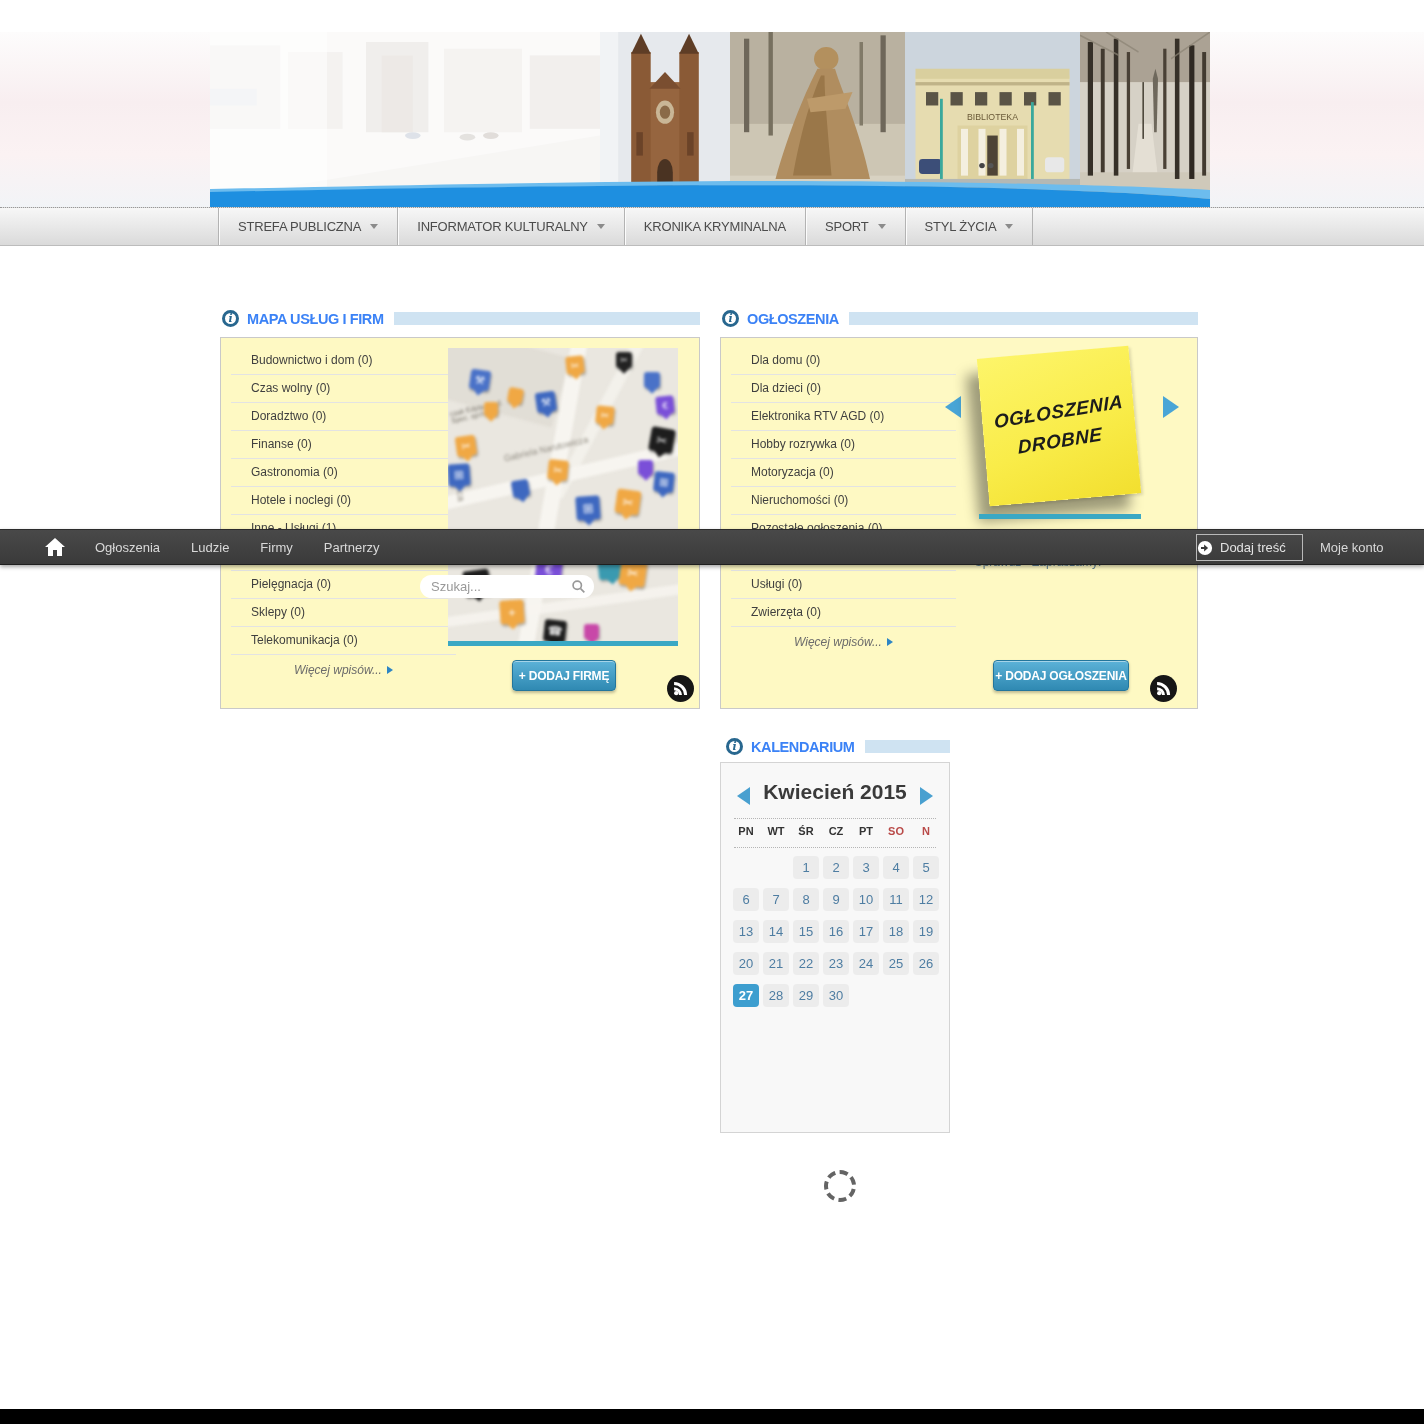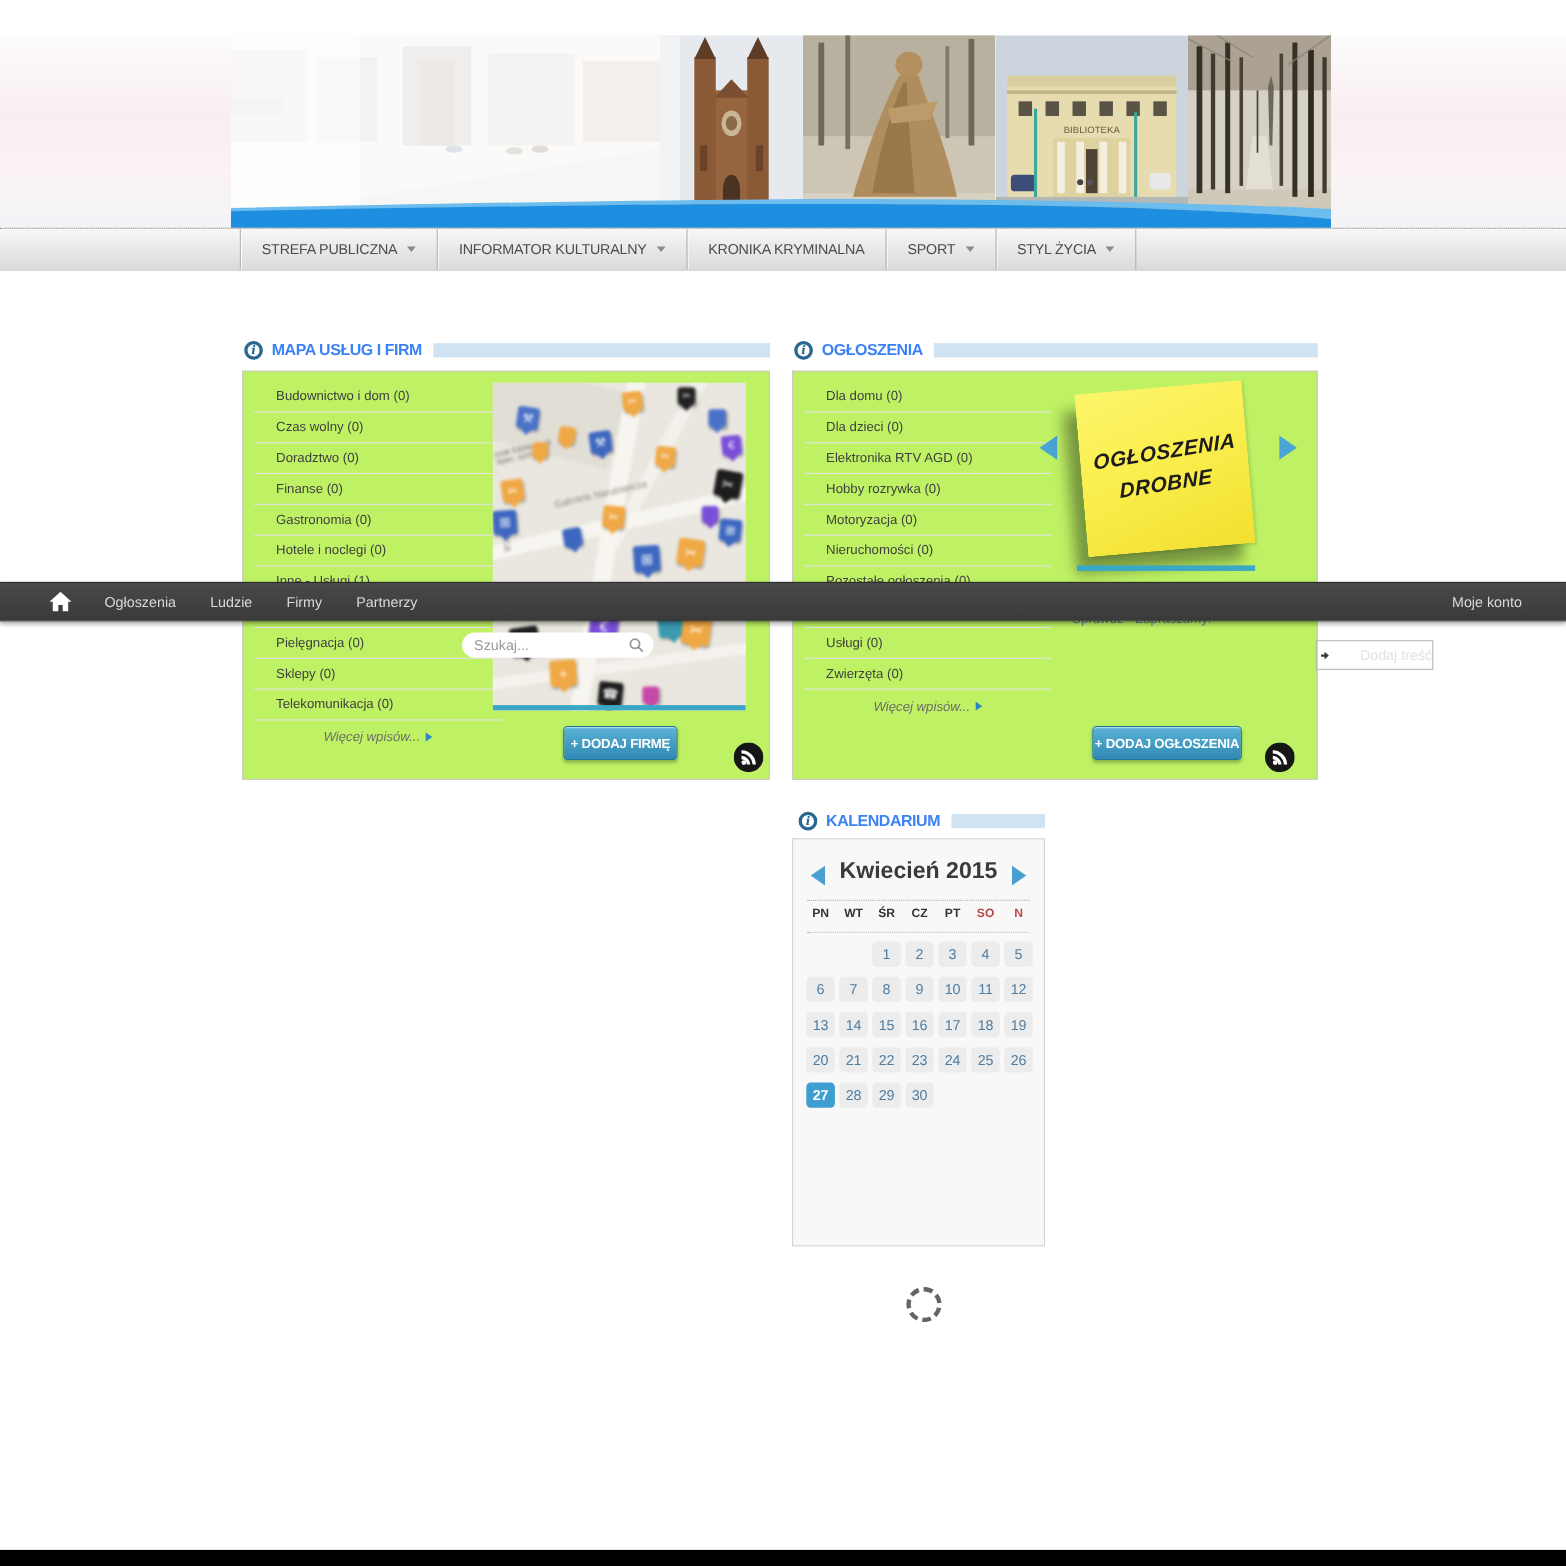--- a/index.html
+++ b/index.html
@@ -32,21 +32,21 @@
   
   .sec-head { position:absolute; height:19px; display:flex; align-items:center; }
   .info-icon { width:17px; height:17px; border-radius:50%; border:3px solid #28678f; background:#fff;
     color:#28678f; font-family:"DejaVu Serif", serif; font-style:italic; font-weight:bold; font-size:11px;
     display:flex; align-items:center; justify-content:center; flex:0 0 auto; }
   .sec-title { font-size:14.5px; font-weight:bold; color:#3b82f6; letter-spacing:-0.4px; margin-left:8px;
     white-space:nowrap; }
   .sec-bar { flex:1; height:13px; background:#cfe3f2; margin-left:10px; }
 
   
-  .panel { position:absolute; background:#bef264; border:1px solid #c9c9c9;text-decoration:underline; }
+  .panel { position:absolute; background:#fef9c3; border:1px solid #c9c9c9;text-decoration:underline; }
   .cat-list { position:absolute; left:10px; top:9px; width:225px; }
   .cat-row { height:28px; line-height:27px; padding-left:20px; font-size:12px; color:#3f3f3f;
     border-bottom:1px solid #e3e3e3; cursor:pointer; white-space:nowrap; }
   .more-link { margin-top:8px; text-align:center; font-size:12px; font-style:italic; color:#6b6b6b; cursor:pointer; }
   .tri-sm { display:inline-block; width:0; height:0; border-top:4px solid transparent; border-bottom:4px solid transparent;
     border-left:6px solid #2d85c4; margin-left:5px; }
 
   .add-btn { position:absolute; display:flex; align-items:center; justify-content:center;
     background:linear-gradient(#5cb2d8,#2f89b2); border:1px solid #23769c; border-radius:4px;
     color:#fff; font-weight:bold; font-size:12px; letter-spacing:-0.2px; white-space:nowrap;
@@ -84,21 +84,21 @@
     box-shadow:0 2px 4px rgba(0,0,0,0.35); }
   .tb-home { position:absolute; left:45px; top:8px; width:20px; height:19px; cursor:pointer; }
   .tb-links { position:absolute; left:95px; top:0; height:100%; display:flex; align-items:center; gap:31px; }
   .tb-link { font-size:13px; color:#d9d9d9; cursor:pointer; white-space:nowrap; }
   .tb-search { position:absolute; left:420px; top:6px; width:174px; height:23px;margin-top:39px; }
   .tb-search input { width:100%; height:100%; border:none; border-radius:12px; background:#fff;
     padding:0 28px 0 11px; font-size:13px; color:#555; outline:none; font-family:"Liberation Sans",sans-serif; }
   .tb-search input::placeholder { color:#999; }
   .tb-search svg { position:absolute; right:8px; top:4px; width:15px; height:15px; }
   .tb-add { position:absolute; left:1196px; top:4px; width:107px; height:27px; border:1px solid #b9b9b9;
-    display:flex; align-items:center; justify-content:space-between; gap:7px; color:#e2e2e2; font-size:13px; cursor:pointer;margin-top:48px; }
+    display:flex; align-items:center; justify-content:flex-start; gap:7px; color:#e2e2e2; font-size:13px; cursor:pointer; }
   .tb-add svg { width:16px; height:16px; }
   .tb-account { position:absolute; left:1320px; top:10px; font-size:13px; color:#d9d9d9; cursor:pointer; }
 
   
   .cal-box { position:absolute; left:720px; top:762px; width:230px; height:371px; background:#f8f8f8; border:1px solid #d4d4d4; }
   .cal-nav { position:absolute; left:0; top:17px; width:100%; height:30px;font-weight:bold; }
   .cal-arr { position:absolute; top:7px; width:0; height:0; border-top:9px solid transparent; border-bottom:9px solid transparent; cursor:pointer; }
   .cal-arr.prev { left:16px; border-right:13px solid #49a0d0; }
   .cal-arr.next { right:16px; border-left:13px solid #49a0d0; }
   .cal-month { text-align:center; font-size:21px; color:#3a3a3a; }

